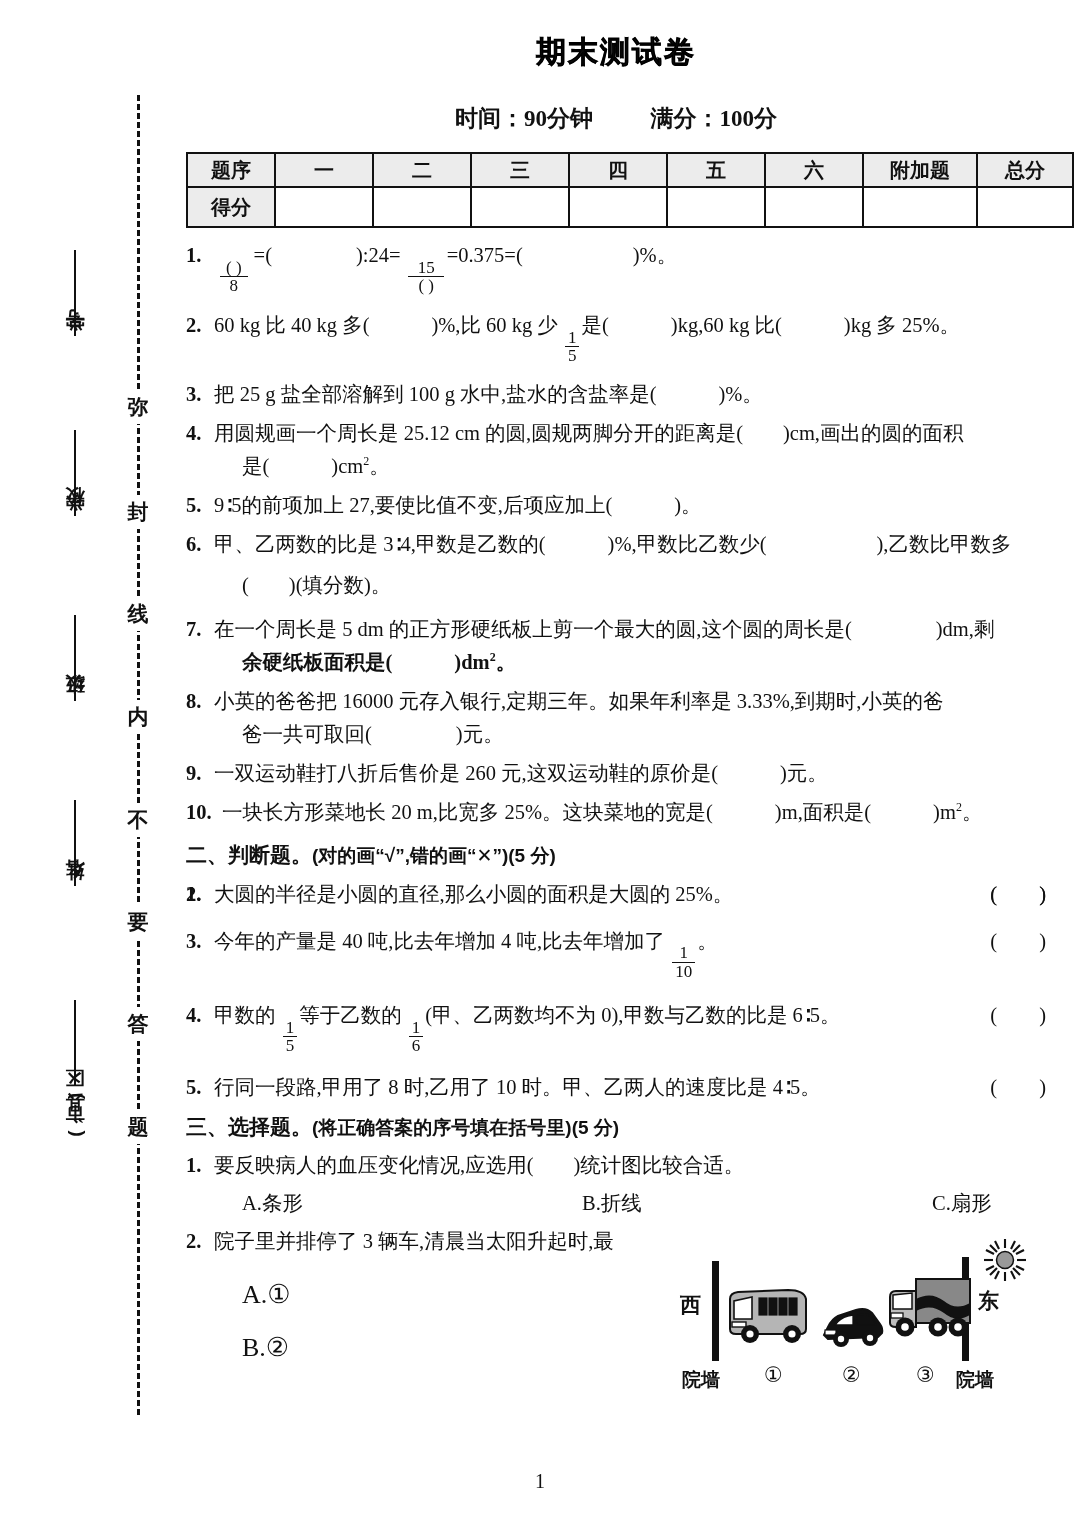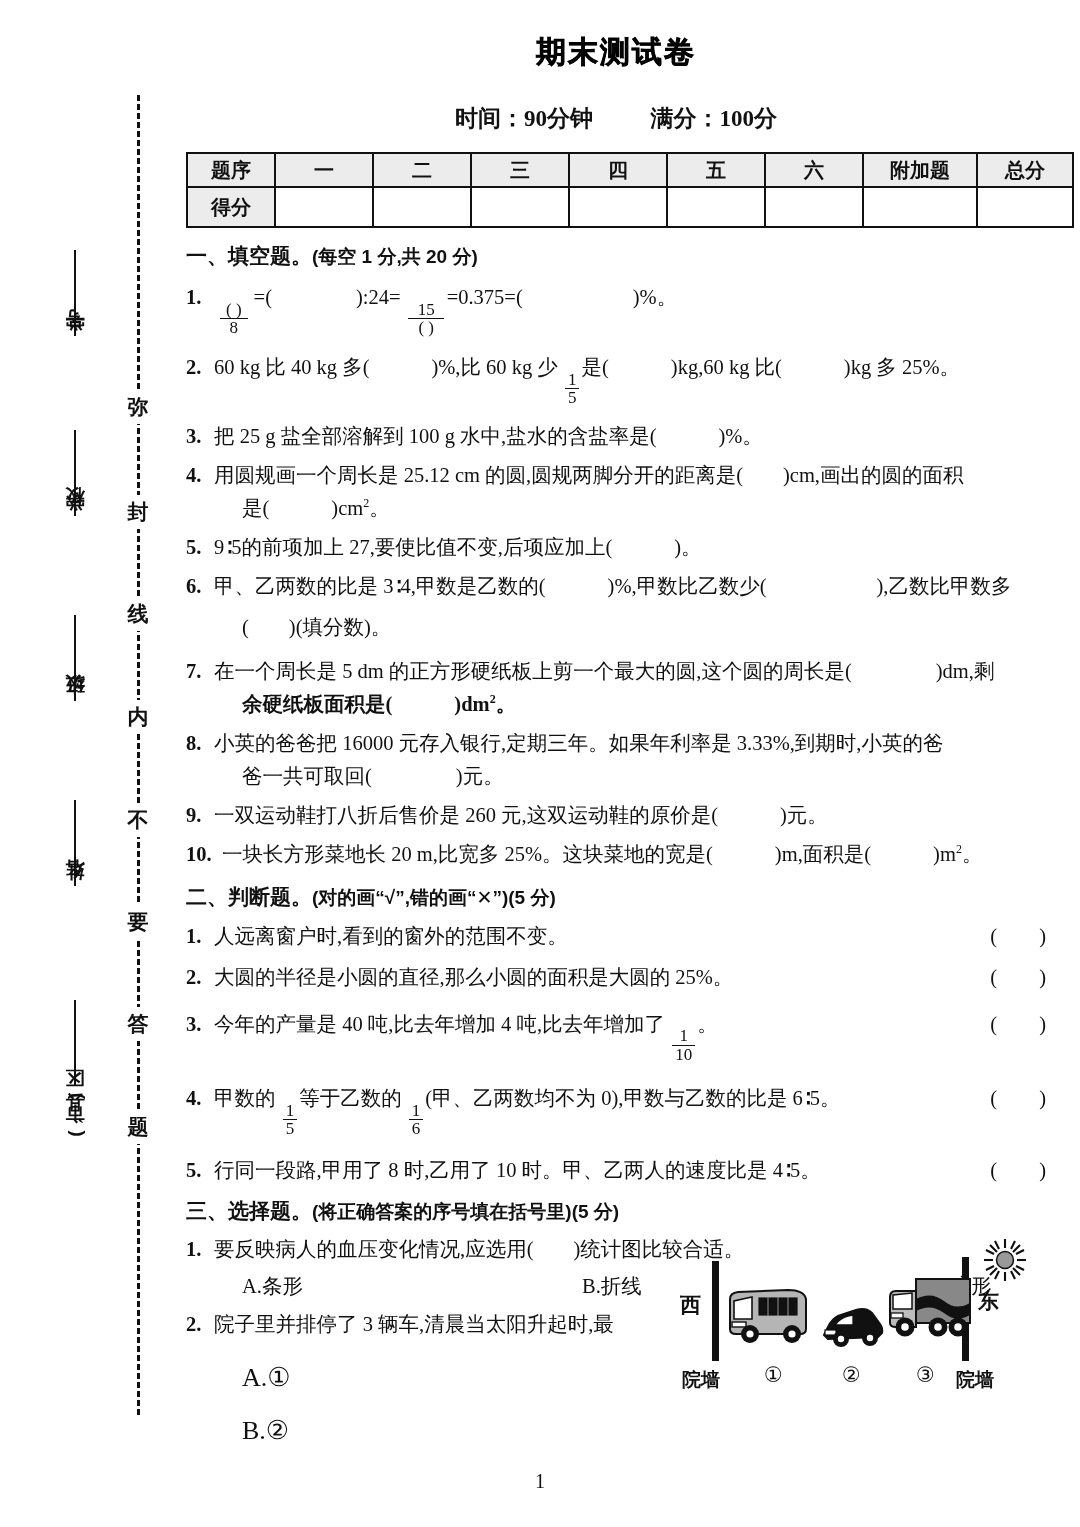--- a/index.html
+++ b/index.html
@@ -234,23 +234,20 @@
         <td></td>
         <td></td>
         <td></td>
         <td></td>
         <td></td>
         <td></td>
       </tr>
     </tbody>
       </table>
 
-    <div class="sec-head">
-      <span>一、</span><span>填空题。</span><span class="note">(每空 1 分,共 20 分)</span>
-    </div>
 
     <div class="q" style="margin-top:12px;">
       <span class="qn">1.</span>
       <span class="frac wide">
         <span class="num">(    )</span>
         <span class="den">8</span>
       </span><span>=(</span><span class="blank-l"></span><span>):24=</span>
       <span class="frac wide">
         <span class="num">15</span>
         <span class="den">(     )</span>
@@ -317,21 +314,20 @@
       <span class="qn">10.</span>
       <span>一块长方形菜地长 20 m,比宽多 25%。这块菜地的宽是(</span><span class="blank-m"></span><span>)m,面积是(</span><span class="blank-m"></span><span>)m</span><span class="sup">2</span><span>。</span>
     </div>
 
     <div class="sec-head" style="margin-top:12px;">
       <span>二、</span><span>判断题。</span><span class="note">(对的画“√”,错的画“✕”)(5 分)</span>
     </div>
 
     <div class="q tf" style="margin-top:10px;">
       <span class="qn">1.</span>
-      <span>人远离窗户时,看到的窗外的范围不变。</span>
       <span class="paren">(<span class="inner"></span>)</span>
     </div>
 
     <div class="q tf" style="margin-top:10px;">
       <span class="qn">2.</span>
       <span>大圆的半径是小圆的直径,那么小圆的面积是大圆的 25%。</span>
       <span class="paren">(<span class="inner"></span>)</span>
     </div>
 
     <div class="q tf" style="margin-top:16px;">

